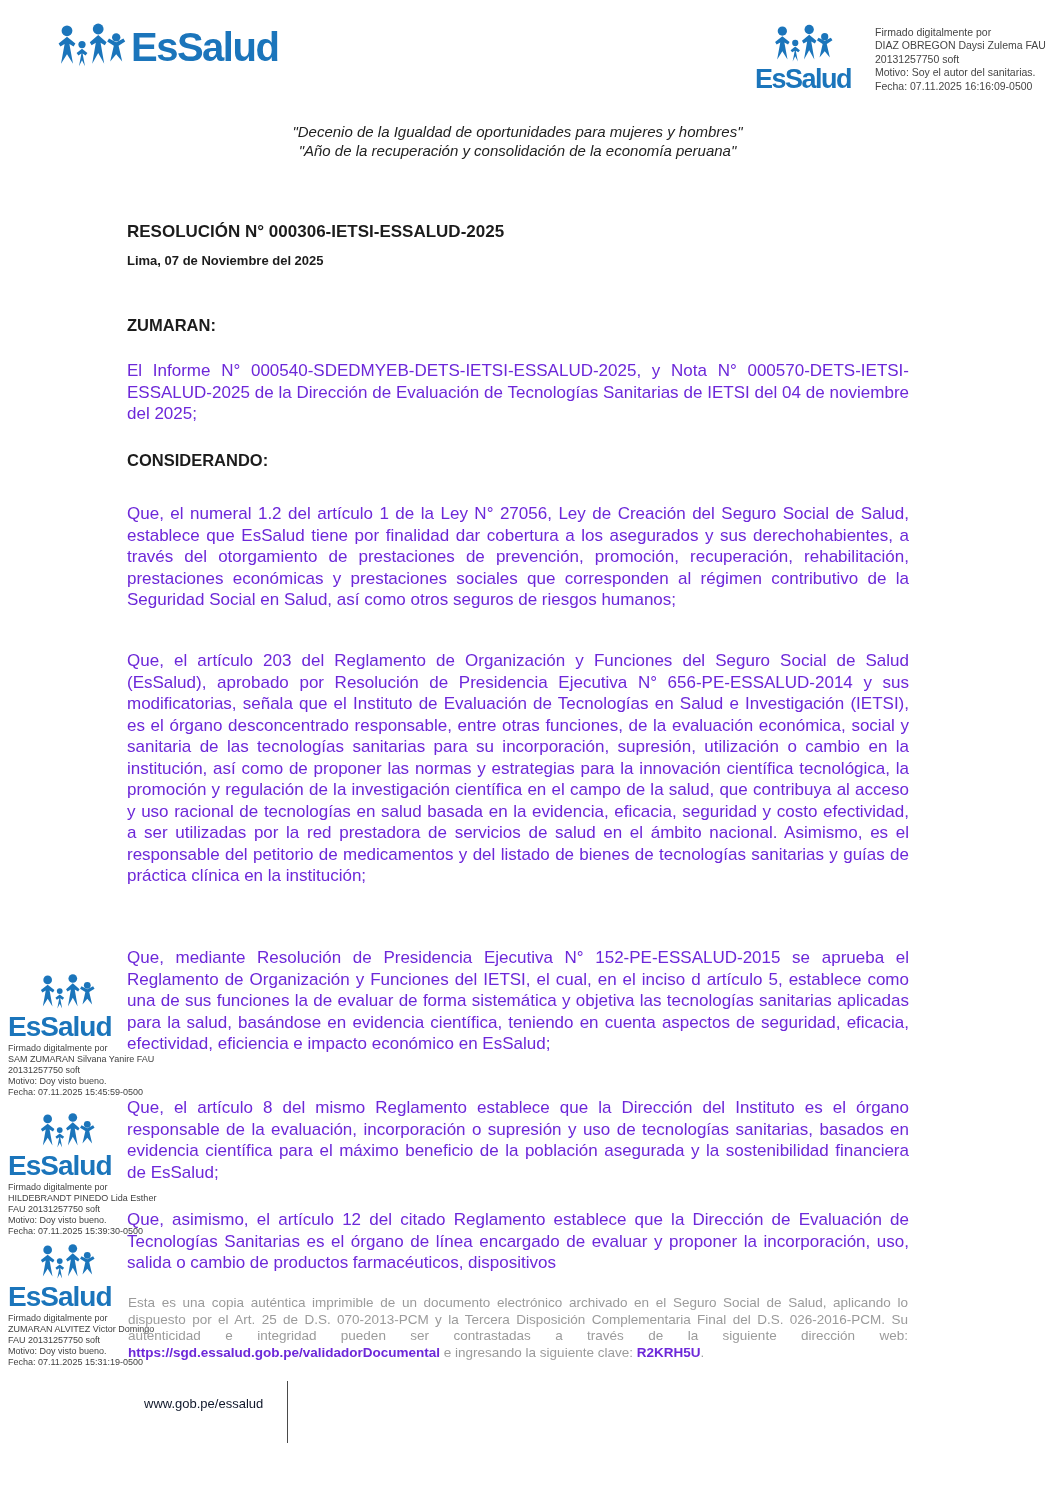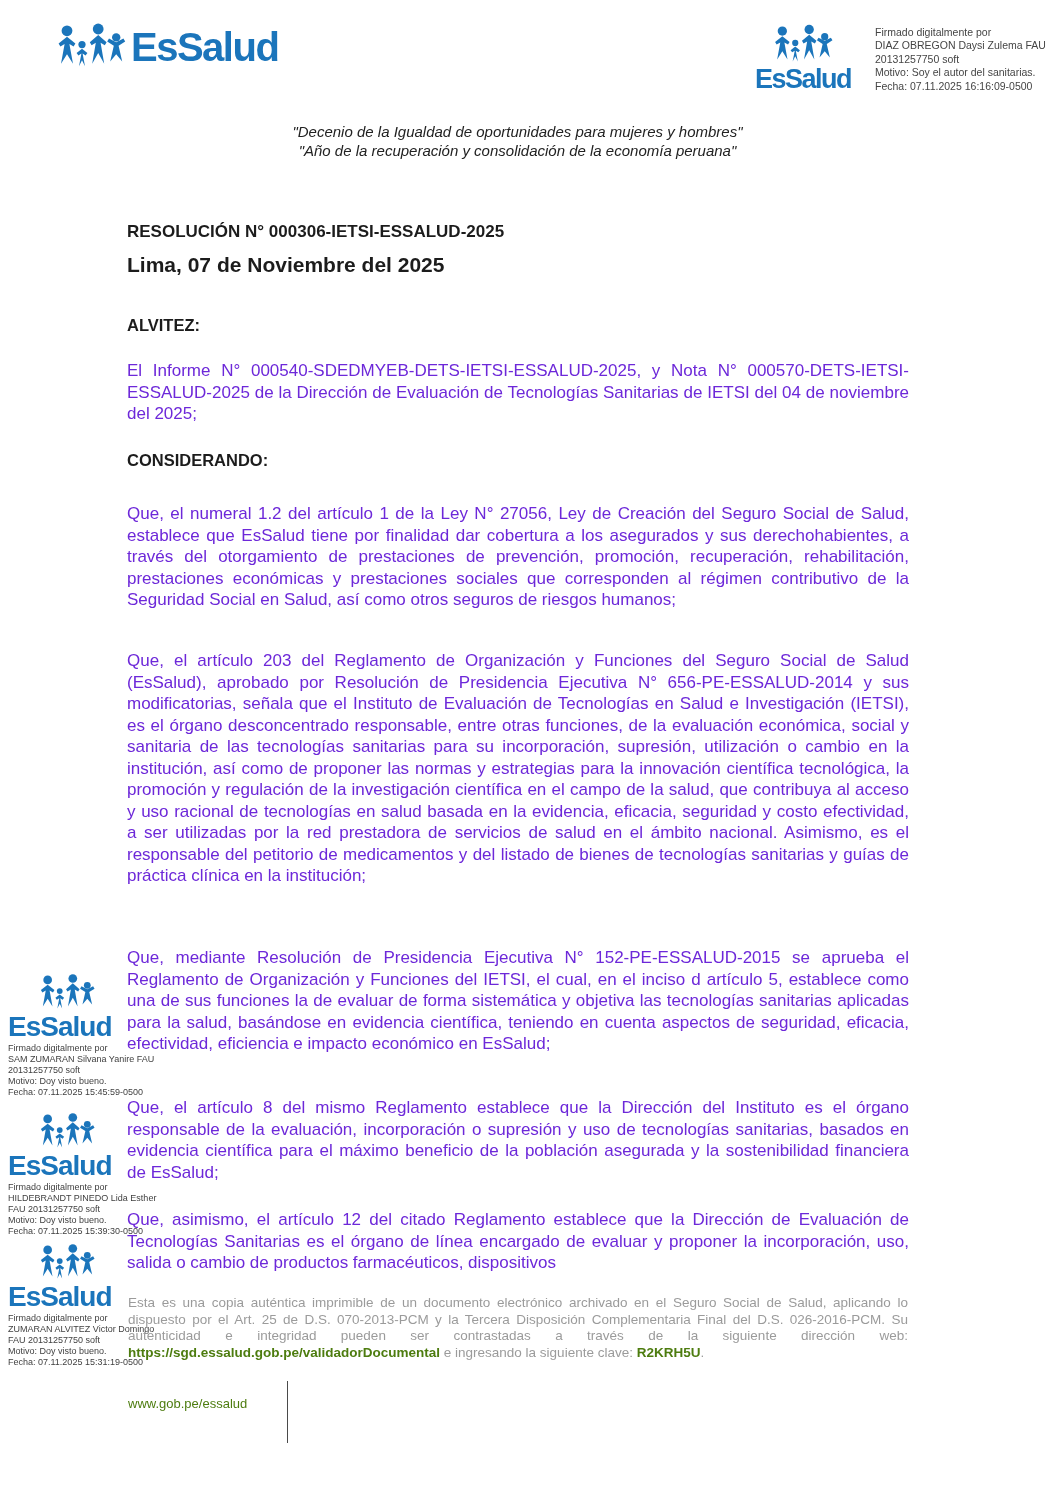--- a/index.html
+++ b/index.html
@@ -21,21 +21,21 @@
   .logo-right .wordmark { font-size:27px; margin-top:-2px; }
   .sig-right { position:absolute; left:875px; top:26px; width:180px;
     font-size:10.5px; line-height:13.4px; color:#454545; }
 
   
   .quotes { position:absolute; left:0; top:122px; width:1035px; text-align:center;
     font-style:italic; font-size:15px; line-height:19px; color:#222; }
 
   
   .doc-title { position:absolute; left:127px; top:222px; font-size:17px; font-weight:bold; }
-  .doc-date  { position:absolute; left:127px; top:253px; font-size:21px; font-weight:bold; }
+  .doc-date  { position:absolute; left:127px; top:253px; font-size:13px; font-weight:bold; }
   .h-vistos  { position:absolute; left:127px; top:316px; font-size:16.5px; font-weight:bold; }
   .h-consid  { position:absolute; left:127px; top:451px; font-size:16.5px; font-weight:bold; }
   .body-par {
     position:absolute; left:127px; width:782px;
     font-size:17px; line-height:21.5px; text-align:justify; color:#6d28d9;
   }
   .p-vistos { top:360px; }
   .p-c1 { top:492px;margin-top:11px; }
   .p-c2 { top:650px; }
   .p-c3 { top:947px; }
@@ -46,24 +46,24 @@
   .stamp { position:absolute; left:8px; width:150px; }
   .stamp-logo { display:flex; flex-direction:column; align-items:flex-start; width:118px; }
   .stamp-logo svg { align-self:center; }
   .stamp .wordmark { font-size:28px; line-height:28px; letter-spacing:-1px; }
   .stamp-text { margin-top:2px; font-size:9px; line-height:10.9px; color:#3f3f3f; }
   .stamp-1 { top:973px; } .stamp-2 { top:1112px; } .stamp-3 { top:1243px; }
 
   
   .auth-note { position:absolute; left:128px; top:1295px; width:780px;
     font-size:13.5px; line-height:16.6px; color:#9b9b9b; text-align:justify; }
-  .auth-note b { color:#4d7c0f; }
+  .auth-note b { color:#6d28d9; }
 
   
-  .footer-site { position:absolute; left:128px; top:1396px; font-size:13px; color:#4d7c0f; }
+  .footer-site { position:absolute; left:144px; top:1396px; font-size:13px; color:#0f172a; }
   .footer-divider { position:absolute; left:287px; top:1381px; width:1px; height:62px; background:#4a4a4a; }
   .footer-address { position:absolute; left:301px; top:1379px; font-size:13px; line-height:15.8px; color:#2e2e2e; }
 </style>
 </head>
 <body>
 
 <svg width="0" height="0" style="position:absolute" aria-hidden="true">
   <defs>
     <g id="family-icon" fill="#1b75bb">
       <circle cx="20" cy="13" r="9"></circle>
@@ -103,21 +103,21 @@
   </div>
 
   <div class="quotes">
     <div>"Decenio de la Igualdad de oportunidades para mujeres y hombres"</div>
     <div>"Año de la recuperación y consolidación de la economía peruana"</div>
   </div>
 
   <div class="doc-title">RESOLUCIÓN N° 000306-IETSI-ESSALUD-2025</div>
   <div class="doc-date">Lima, 07 de Noviembre del 2025</div>
 
-  <div class="h-vistos">ALVITEZ:</div>
+  <div class="h-vistos">ZUMARAN:</div>
   <p class="body-par p-vistos">El Informe N° 000540-SDEDMYEB-DETS-IETSI-ESSALUD-2025, y Nota N° 000570-DETS-IETSI-ESSALUD-2025 de la Dirección de Evaluación de Tecnologías Sanitarias de IETSI del 04 de noviembre del 2025;</p>
 
   <div class="h-consid">CONSIDERANDO:</div>
   <p class="body-par p-c1">Que, el numeral 1.2 del artículo 1 de la Ley N° 27056, Ley de Creación del Seguro Social de Salud, establece que EsSalud tiene por finalidad dar cobertura a los asegurados y sus derechohabientes, a través del otorgamiento de prestaciones de prevención, promoción, recuperación, rehabilitación, prestaciones económicas y prestaciones sociales que corresponden al régimen contributivo de la Seguridad Social en Salud, así como otros seguros de riesgos humanos;</p>
   <p class="body-par p-c2">Que, el artículo 203 del Reglamento de Organización y Funciones del Seguro Social de Salud (EsSalud), aprobado por Resolución de Presidencia Ejecutiva N° 656-PE-ESSALUD-2014 y sus modificatorias, señala que el Instituto de Evaluación de Tecnologías en Salud e Investigación (IETSI), es el órgano desconcentrado responsable, entre otras funciones, de la evaluación económica, social y sanitaria de las tecnologías sanitarias para su incorporación, supresión, utilización o cambio en la institución, así como de proponer las normas y estrategias para la innovación científica tecnológica, la promoción y regulación de la investigación científica en el campo de la salud, que contribuya al acceso y uso racional de tecnologías en salud basada en la evidencia, eficacia, seguridad y costo efectividad, a ser utilizadas por la red prestadora de servicios de salud en el ámbito nacional. Asimismo, es el responsable del petitorio de medicamentos y del listado de bienes de tecnologías sanitarias y guías de práctica clínica en la institución;</p>
   <p class="body-par p-c3">Que, mediante Resolución de Presidencia Ejecutiva N° 152-PE-ESSALUD-2015 se aprueba el Reglamento de Organización y Funciones del IETSI, el cual, en el inciso d artículo 5, establece como una de sus funciones la de evaluar de forma sistemática y objetiva las tecnologías sanitarias aplicadas para la salud, basándose en evidencia científica, teniendo en cuenta aspectos de seguridad, eficacia, efectividad, eficiencia e impacto económico en EsSalud;</p>
   <p class="body-par p-c4">Que, el artículo 8 del mismo Reglamento establece que la Dirección del Instituto es el órgano responsable de la evaluación, incorporación o supresión y uso de tecnologías sanitarias, basados en evidencia científica para el máximo beneficio de la población asegurada y la sostenibilidad financiera de EsSalud;</p>
   <p class="body-par p-c5">Que, asimismo, el artículo 12 del citado Reglamento establece que la Dirección de Evaluación de Tecnologías Sanitarias es el órgano de línea encargado de evaluar y proponer la incorporación, uso, salida o cambio de productos farmacéuticos, dispositivos</p>
 
   <div class="stamp stamp-1">

